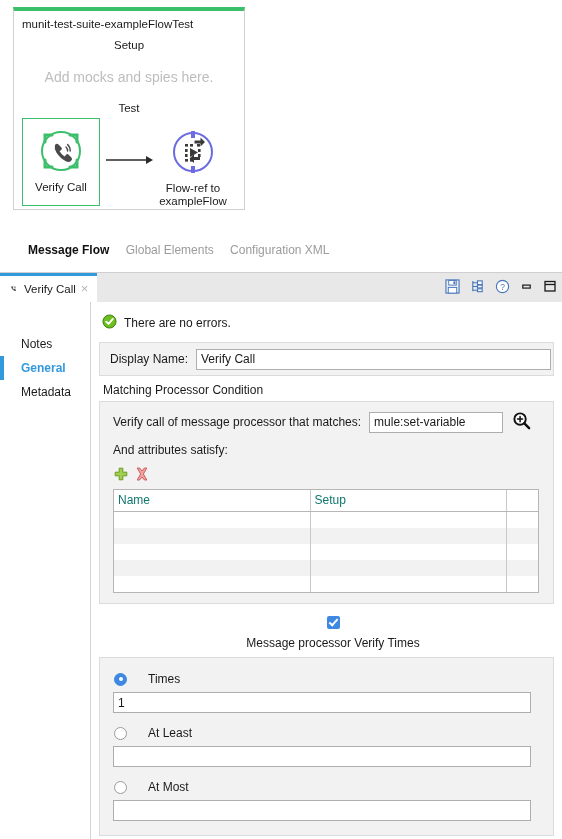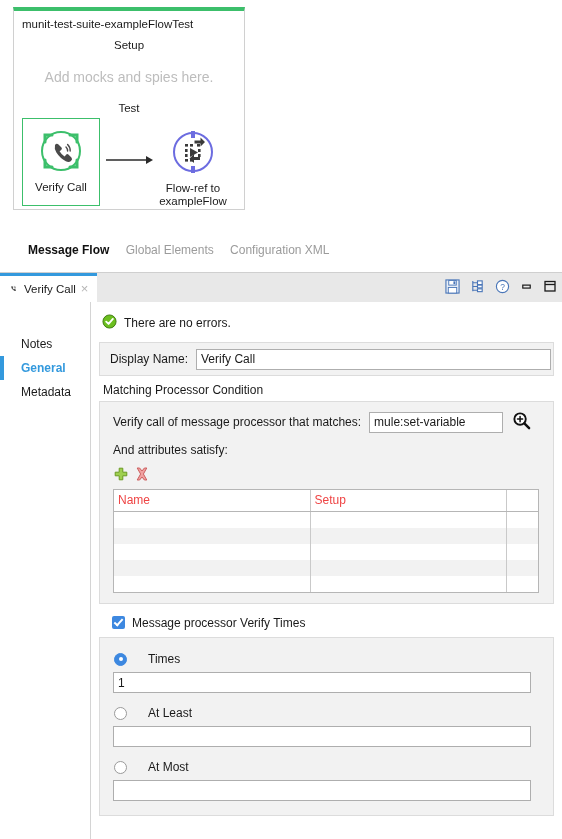--- a/index.html
+++ b/index.html
@@ -298,39 +298,40 @@
     table-layout: fixed;
   }
   table.attr th {
     font-size: 12px;
     font-weight: normal;
     text-align: left;
     padding: 1px 0 2px 4px;
     border-bottom: 1px solid #b6b6b6;
     border-right: 1px solid #c9c9c9;
     background: #ffffff;
-    color: #ef4444;
+    color: #0f766e;
     height: 18px;
   }
   table.attr th:last-child { border-right: none; }
   table.attr td {
     height: 16px;
     border-right: 1px solid #c9c9c9;
     padding: 0;
   }
   table.attr td:last-child { border-right: none; }
   table.attr tr.odd td { background: #ffffff; }
   table.attr tr.even td { background: #f2f2f2; }
 
   
   #verify-times-head {
     display: flex;
-    align-items: flex-start;
+    align-items: center;
     gap: 7px;
     padding: 12px 0 7px 13px;
+    flex-direction: column;
   }
   #verify-times-panel {
     padding: 14px 0 14px 0;
   }
   .radio-row {
     display: flex;
     align-items: center;
     gap: 21px;
     padding-left: 14px;
     text-align: right;

